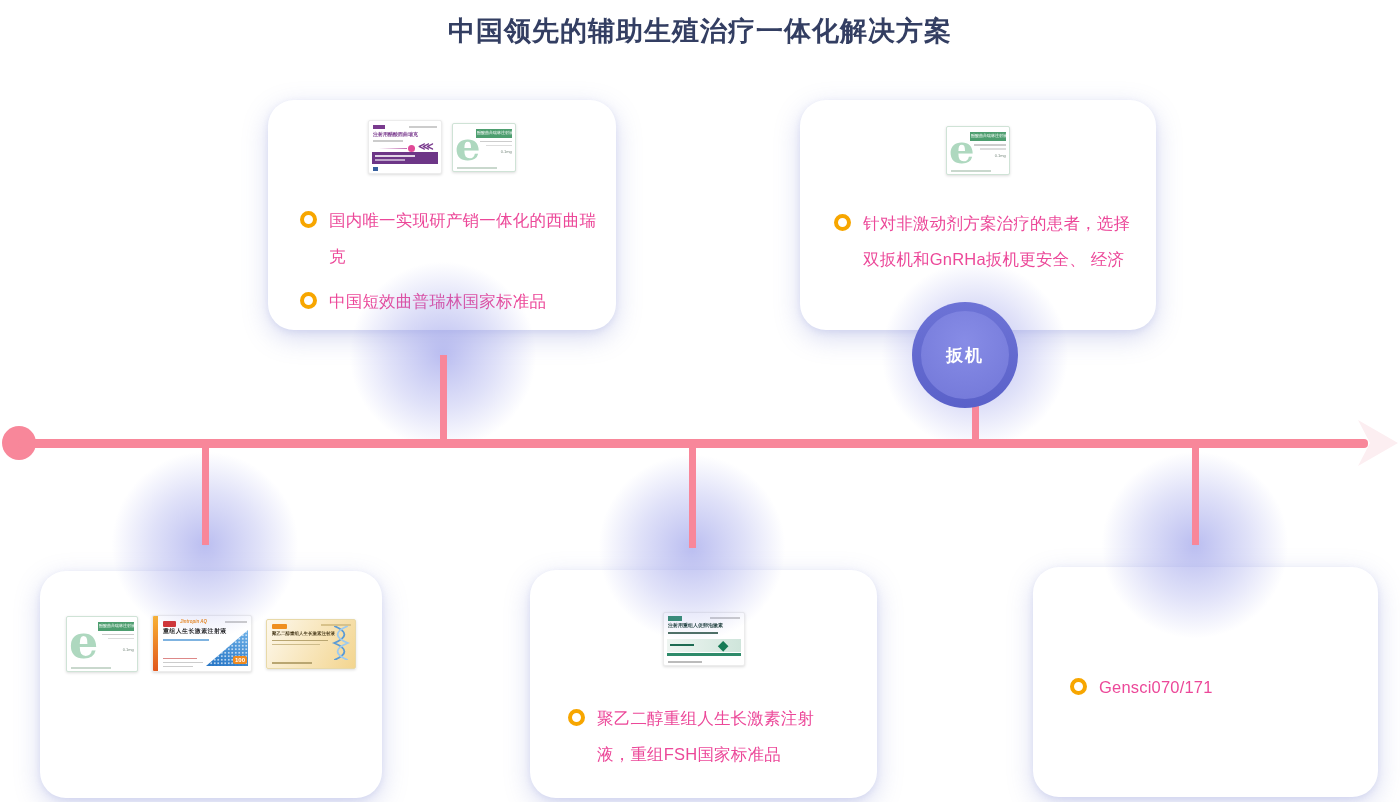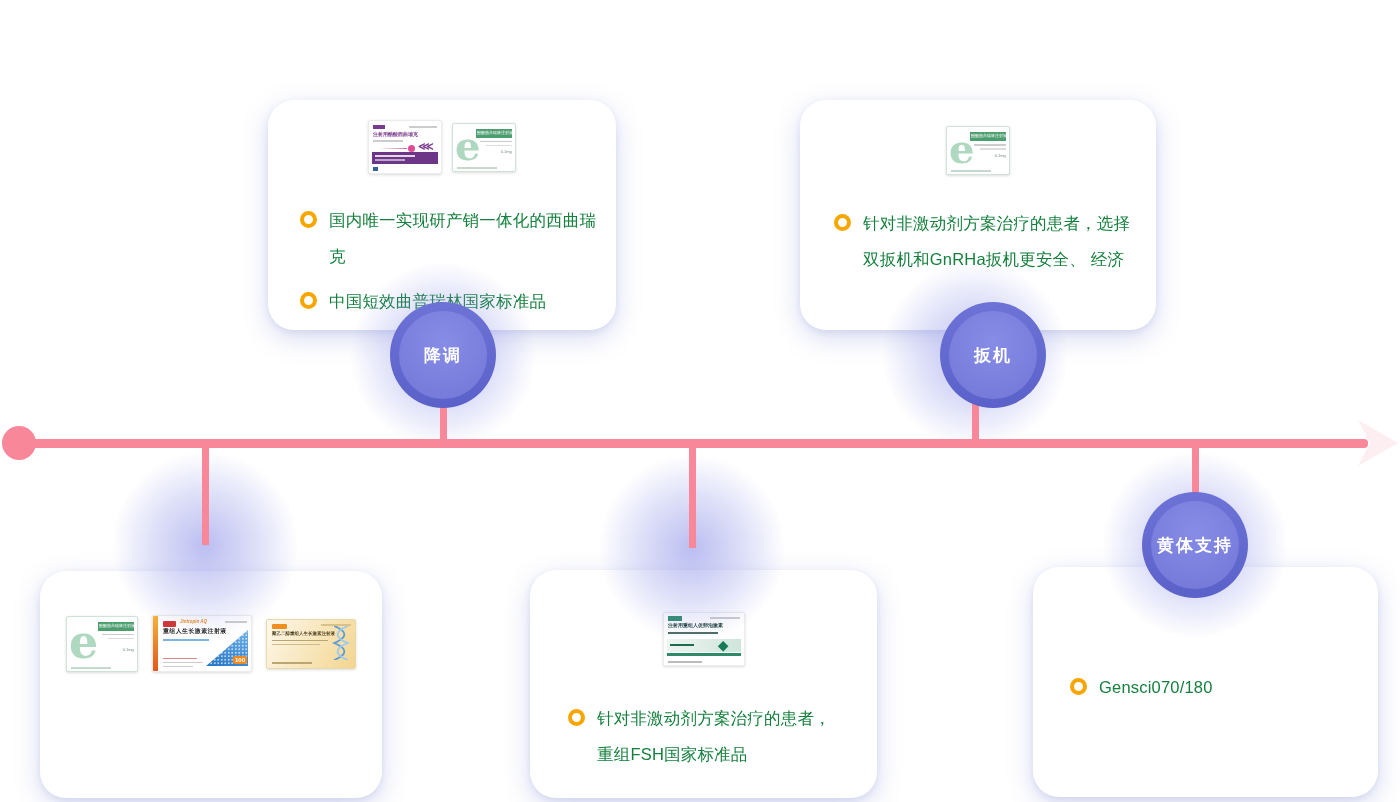--- a/index.html
+++ b/index.html
@@ -32,21 +32,21 @@
   .card-s3 .products{margin-top:42px;}
 
   .bullets{list-style:none;margin:0;}
   .card-s0 .bullets{margin-top:28px;padding:0 18px 0 32px;}
   .card-s1 .bullets{margin-top:30px;padding:0 22px 0 34px;}
   .card-s2 .bullets{margin-top:34px;padding:0 26px 0 38px;}
   .card-s3 .bullets{margin-top:34px;padding:0 30px 0 38px;}
   .card-s4 .bullets{margin-top:102px;padding:0 20px 0 37px;}
   .bullets li{display:flex;margin-bottom:9px;}
   .ring{flex:none;width:9px;height:9px;border:4px solid #f7a600;border-radius:50%;margin:9px 12px 0 0;background:#fff;}
-  .btxt{font-size:16.5px;line-height:36px;color:#15803d;letter-spacing:0.2px;}
+  .btxt{font-size:16.5px;line-height:36px;color:#ec4899;letter-spacing:0.2px;}
 
   
   .halo{position:absolute;width:200px;height:200px;z-index:2;pointer-events:none;
     background:radial-gradient(circle,rgba(131,137,229,0.55) 0%,rgba(131,137,229,0.25) 38%,rgba(131,137,229,0) 66%);}
   .connector{position:absolute;width:7px;background:#f8879a;z-index:3;}
   .badge{position:absolute;width:106px;height:106px;border-radius:50%;z-index:4;
     background:linear-gradient(180deg,#6d73d6,#5a61c9);
     display:flex;align-items:center;justify-content:center;}
   .badge::before{content:"";position:absolute;inset:9px;border-radius:50%;
     background:radial-gradient(circle at 50% 35%,#878ce6 0%,#787ddc 70%,#7277d8 100%);}
@@ -117,20 +117,21 @@
   .fsh-band i{position:absolute;left:3px;top:5px;width:24px;height:2px;background:#1d6b52;}
   .fsh-diamond{position:absolute;right:12px;top:-2px;color:#157a55;font-size:14px;line-height:16px;}
   .fsh-strip{position:absolute;left:3px;right:3px;top:40px;height:3px;background:#2e8b6a;}
   .fsh-foot{position:absolute;left:4px;bottom:2px;width:34px;height:2px;background:#bbb;}
 </style>
 </head>
 <body>
 
 <div class="stage-root">
 
+  <div class="main-title">中国领先的辅助生殖治疗一体化解决方案</div>
 
   <div class="tl-dot"></div>
   <div class="tl-line"></div>
   <div class="tl-arrow"></div>
 
   <section class="card card-s0">
     <div class="products">
       <div class="prod prod-cetro">
         <div class="cet-tag"></div>
         <div class="bar" style="right:4px;top:5px;width:28px;height:2px;"></div>
@@ -162,23 +163,20 @@
         <span class="btxt">国内唯一实现研产销一体化的西曲瑞克</span>
       </li>
       <li>
         <span class="ring"></span>
         <span class="btxt">中国短效曲普瑞林国家标准品</span>
       </li>
     </ul>
   </section>
   <div class="halo" style="left:343px;top:255px;"></div>
   <div class="connector" style="left:440px;top:355px;height:89px;"></div>
-  <div class="badge" style="left:390px;top:302px;">
-    <span>降调</span>
-  </div>
 
   <section class="card card-s1">
     <div class="products">
       <div class="prod prod-trip">
         <span class="trip-e">e</span>
         <div class="trip-band">
           <span class="tt s40">醋酸曲普瑞林注射液</span>
         </div>
         <div class="bar trip-b1"></div>
         <div class="bar trip-b2"></div>
@@ -188,21 +186,21 @@
     </div>
     <ul class="bullets">
       <li>
         <span class="ring"></span>
         <span class="btxt">针对非激动剂方案治疗的患者，选择双扳机和GnRHa扳机更安全、 经济</span>
       </li>
     </ul>
   </section>
   <div class="halo" style="left:875px;top:255px;"></div>
   <div class="connector" style="left:972px;top:355px;height:89px;"></div>
-  <div class="badge" style="left:940px;top:302px;">
+  <div class="badge" style="left:912px;top:302px;">
     <span>扳机</span>
   </div>
 
   <section class="card card-s2">
     <div class="products">
       <div class="prod prod-trip" style="width:70px;height:54px;">
         <span class="trip-e" style="font-size:46px;line-height:46px;">e</span>
         <div class="trip-band">
           <span class="tt s40">醋酸曲普瑞林注射液</span>
         </div>
@@ -252,34 +250,31 @@
           <i></i>
           <span class="fsh-diamond">◆</span>
         </div>
         <div class="fsh-strip"></div>
         <div class="fsh-foot"></div>
       </div>
     </div>
     <ul class="bullets">
       <li>
         <span class="ring"></span>
-        <span class="btxt">针对非激动剂方案治疗的患者，重组FSH国家标准品</span>
+        <span class="btxt">聚乙二醇重组人生长激素注射液，重组FSH国家标准品</span>
       </li>
     </ul>
   </section>
   <div class="halo" style="left:592px;top:448px;"></div>
   <div class="connector" style="left:689px;top:444px;height:104px;"></div>
 
   <section class="card card-s4">
     <ul class="bullets">
       <li>
         <span class="ring"></span>
-        <span class="btxt">Gensci070/180</span>
+        <span class="btxt">Gensci070/171</span>
       </li>
     </ul>
   </section>
   <div class="halo" style="left:1095px;top:445px;"></div>
   <div class="connector" style="left:1192px;top:444px;height:101px;"></div>
-  <div class="badge" style="left:1142px;top:492px;">
-    <span>黄体支持</span>
-  </div>
 
 </div>
 
 </body></html>

